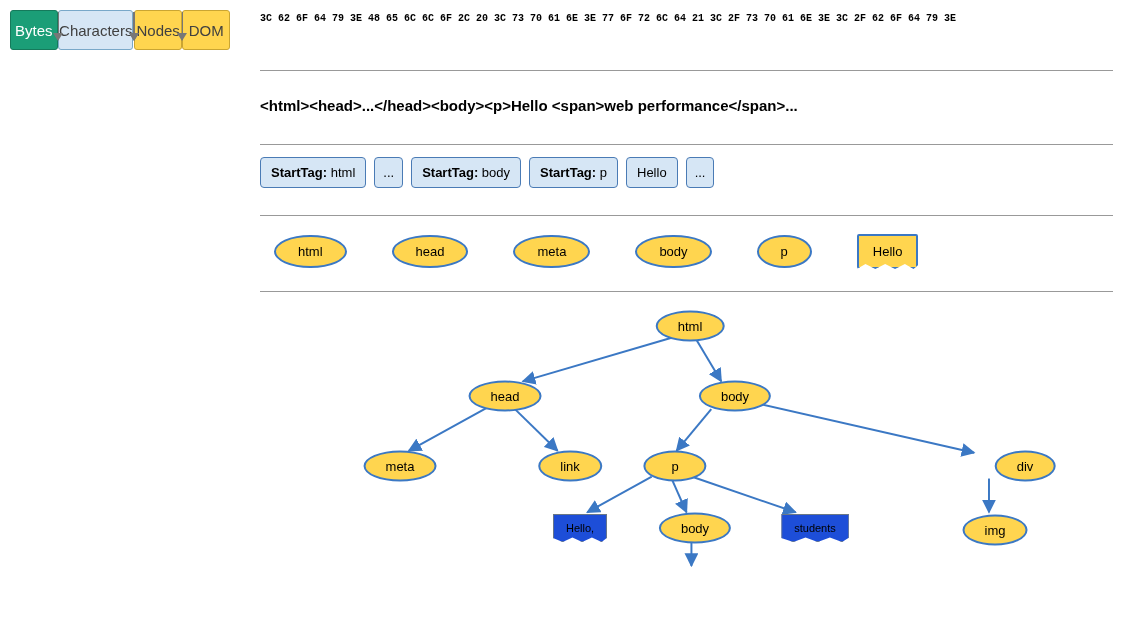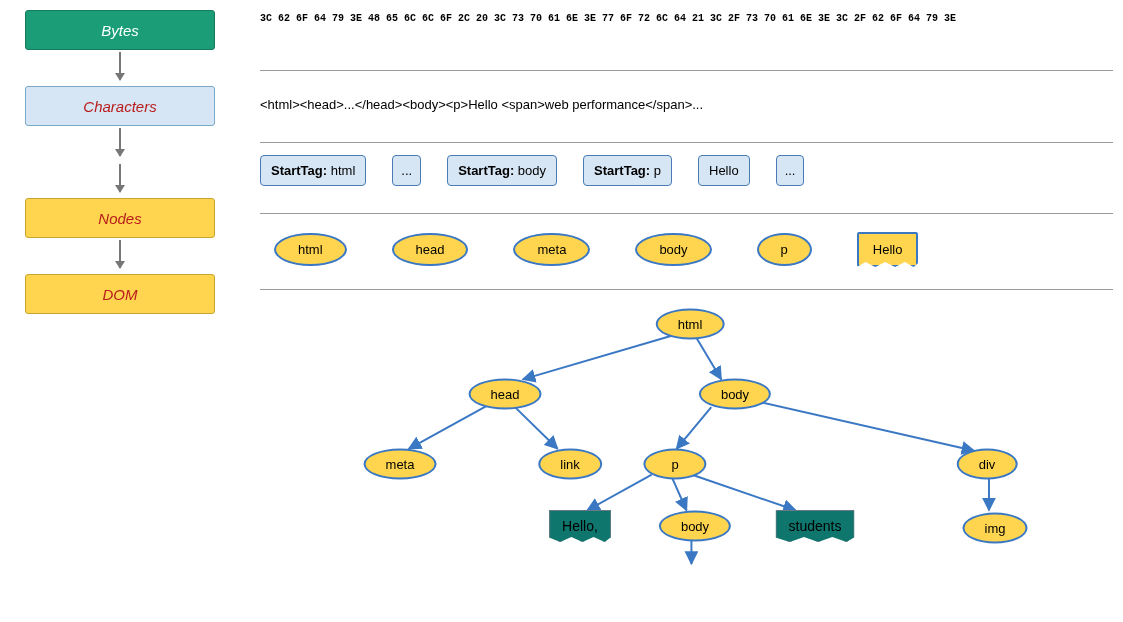--- a/index.html
+++ b/index.html
@@ -12,33 +12,32 @@
     width: 1123px;
   }
   .row {
     display: flex;
     align-items: flex-start;
   }
   .left-col {
     width: 220px;
     flex: 0 0 220px;
     display: flex;
-    flex-direction: column;
-    align-items: center;
-    font-style: italic;
+    flex-direction: row;
+    align-items: flex-start;
   }
   .stage-box {
     width: 190px;
     height: 40px;
     border-radius: 3px;
     display: flex;
     align-items: center;
     justify-content: center;
     font-size: 15px;
-    color: #b91c1c;
+    color: #404040;
     border: 1px solid rgba(0,0,0,0.15);
   }
   .stage-green { background: #1b9e77; color: #fff; border: 1px solid #157a5b; }
   .stage-blue  { background: #d6e6f5; border: 1px solid #79a8c9; }
   .stage-yellow{ background: #ffd54f; border: 1px solid #caa532; }
   .arrow-down {
     width: 2px;
     height: 28px;
     background: #777;
     position: relative;
@@ -68,26 +67,26 @@
     margin: 8px 0 10px 0;
   }
   .mono {
     font-family: "Courier New", monospace;
     font-weight: bold;
     font-size: 10px;
     line-height: 1.45;
     word-break: break-all;
   }
   .chars {
-    font-weight: normal;
-    font-size: 13px;
+    font-weight: bold;
+    font-size: 15px;
   }
   .tokens-row {
     display: flex;
-    gap: 26px;
+    gap: 8px;
     align-items: center;
     flex-wrap: wrap;
   }
   .token-box {
     background: #d6e6f5;
     border: 1px solid #4a7bb5;
     border-radius: 4px;
     padding: 7px 10px;
     font-size: 13px;
     white-space: nowrap;
@@ -148,24 +147,24 @@
   .t-ellipse {
     background: #ffd54f;
     border: 2px solid #3b78c4;
     border-radius: 50%;
     padding: 6px 20px;
     font-size: 13px;
     text-align: center;
     white-space: nowrap;
   }
   .t-text {
-    background: #0f766e;
+    background: #1d4ed8;
     border: 1.5px solid #6b7885;
     padding: 7px 12px;
-    font-size: 14px;
+    font-size: 11px;
     white-space: nowrap;
     clip-path: polygon(0 0, 100% 0, 100% 85%, 90% 100%, 72% 84%, 54% 100%, 36% 84%, 18% 100%, 0 86%);
   }
 </style>
 </head>
 <body>
 
 <div class="row">
 
   <div class="left-col">
@@ -261,21 +260,21 @@
 
       <div class="tnode" style="left:140px; top:164px;">
           <div class="t-ellipse">meta</div>
         </div>
       <div class="tnode" style="left:310px; top:164px;">
           <div class="t-ellipse">link</div>
         </div>
       <div class="tnode" style="left:415px; top:164px;">
           <div class="t-ellipse" style="padding:6px 26px;">p</div>
         </div>
-      <div class="tnode" style="left:727px; top:164px;">
+      <div class="tnode" style="left:765px; top:164px;">
           <div class="t-ellipse">div</div>
         </div>
 
       <div class="tnode" style="left:320px; top:226px;">
           <div class="t-text">Hello,</div>
         </div>
       <div class="tnode" style="left:435px; top:226px;">
           <div class="t-ellipse">body</div>
         </div>
       <div class="tnode" style="left:555px; top:226px;">

